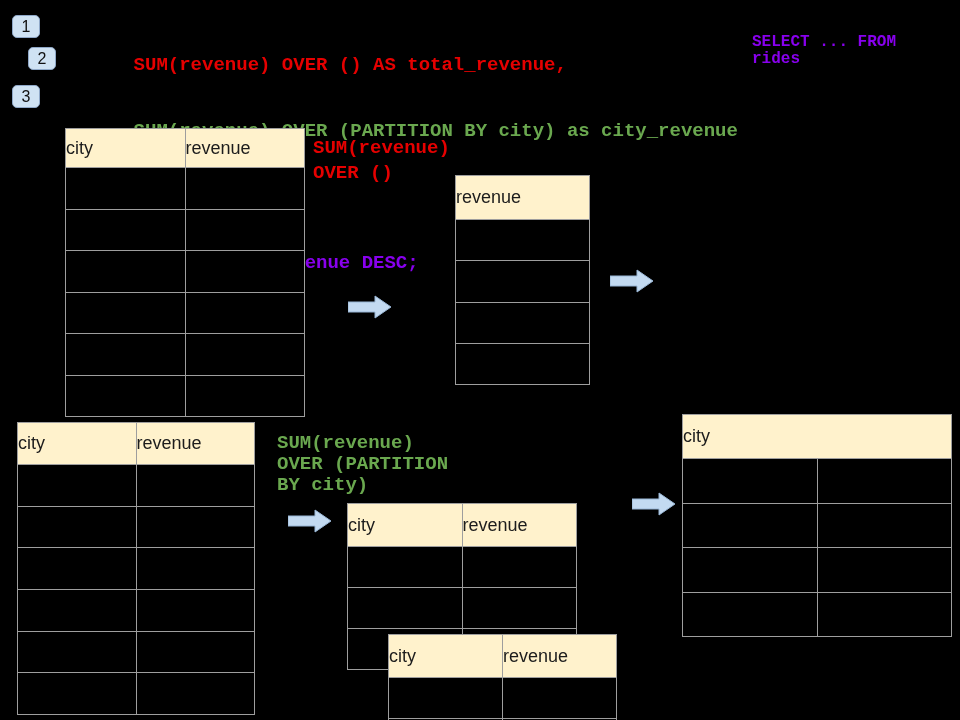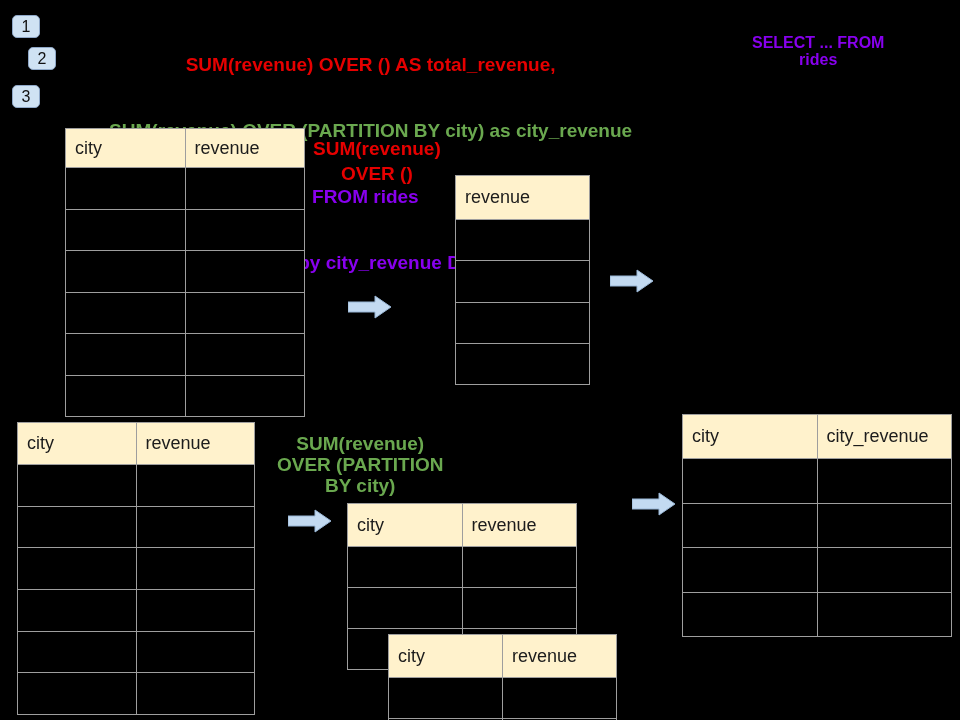--- a/index.html
+++ b/index.html
@@ -5,41 +5,41 @@
   * { margin:0; padding:0; box-sizing:border-box; }
   html,body { background:#000; }
   .canvas {
     position:relative; width:960px; height:720px;
     background:#000; overflow:hidden;
     font-family:"Liberation Sans", sans-serif;
   }
   
   .code {
     position:absolute;
-    font-family:Liberation Sans, sans-serif;
-    font-weight:bold; white-space:pre;text-align:center;
+    font-family:Liberation Mono, monospace;
+    font-weight:bold; white-space:pre;
   }
   .code-main { left:88px; top:10px; font-size:19px; line-height:22px; }
   .code-side { left:752px; top:34px; font-size:16px; line-height:17px; }
   .label-total { left:313px; top:136px; font-size:19px; line-height:25px; }
   .label-partition { left:277px; top:433px; font-size:19px; line-height:21px; }
   
   .badge {
     position:absolute; width:28px; height:23px;
     background:#CFE2F3; border:1px solid #8FA8C8; border-radius:5px;
     color:#111; font-size:16px; line-height:21px; text-align:center;
   }
   .badge1 { left:12px; top:15px; }
   .badge2 { left:28px; top:47px; }
   .badge3 { left:12px; top:85px; }
   
   .table { position:absolute; border:1px solid #9E9E9E; background:#000; }
   .thead { display:flex; background:#FFF2CC; }
   .th {
-    flex:1; display:flex; align-items:center; padding-left:9px;
+    flex:1; display:flex; align-items:center; 
     font-size:18px; color:#1c1c1c;
   }
   .th + .th { border-left:1px solid #9E9E9E; }
   .tbody .tr { display:flex; border-top:1px solid #9E9E9E; }
   .td { flex:1; }
   .td + .td { border-left:1px solid #9E9E9E; }
   .t1 { left:65px;  top:128px; width:240px; }
   .t1 .thead { height:38px; }  .t1 .tr { height:41.5px; }
   .t2 { left:455px; top:175px; width:135px; }
   .t2 .thead { height:43px; }  .t2 .tr { height:41.25px; }
@@ -205,21 +205,20 @@
         <div class="tr">
           <div class="td"></div>
           <div class="td"></div>
         </div>
       </div>
   </div>
 
   <div class="table t6">
     <div class="thead">
       <div class="th">city</div>
-      <div class="th">city_revenue</div>
     </div>
     <div class="tbody">
         <div class="tr">
           <div class="td"></div>
           <div class="td"></div>
         </div>
         <div class="tr">
           <div class="td"></div>
           <div class="td"></div>
         </div>

